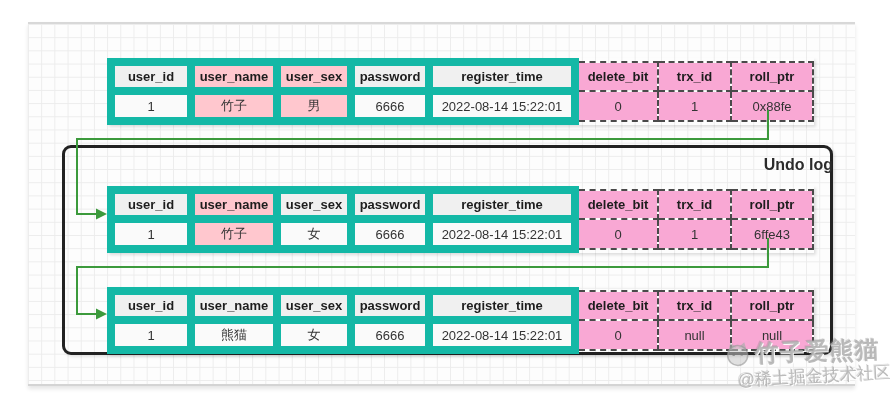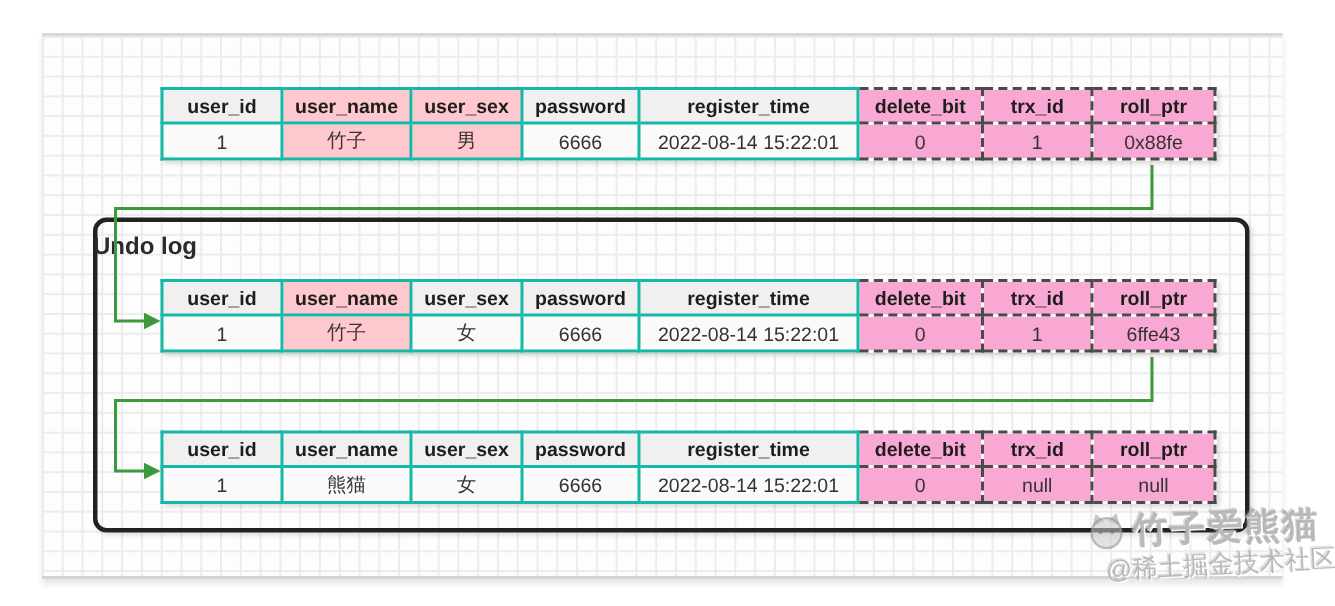--- a/index.html
+++ b/index.html
@@ -18,32 +18,32 @@
     border-bottom:2px solid #d4d4d4;
     box-shadow:0 3px 4px rgba(0,0,0,0.10);
   }
   .undo-box {
     position:absolute; left:62px; top:145px; width:771px; height:210px;
     border:3px solid #222222; border-radius:9px; box-sizing:border-box;
     background:transparent; z-index:2;
     box-shadow:2px 2px 3px rgba(0,0,0,0.10);
   }
   .undo-title {
-    position:absolute; left:62px; top:156px; width:771px; text-align:left;
+    position:absolute; left:62px; top:156px; width:771px; text-align:right;
     font-size:16px; font-weight:bold; color:#2b2b2b; z-index:3;
   }
   table.rec {
     position:absolute; left:107px; border-collapse:collapse; table-layout:fixed;
     z-index:4; box-shadow:2px 2px 3px rgba(0,0,0,0.13);
   }
   .t1 { top:58px; }
   .t2 { top:186px; }
   .t3 { top:287px; }
   table.rec th, table.rec td {
-    border:2px solid #14b8a6; text-align:center; vertical-align:middle;
+    border:8px solid #14b8a6; text-align:center; vertical-align:middle;
     padding:0 2px; overflow:hidden; white-space:nowrap; font-size:13px;
   }
   table.rec th { height:21px; background:#f0f0f0; font-weight:bold; color:#1d1d1d; }
   table.rec td { height:22px; background:#fafafa; font-weight:normal; color:#333333; }
   table.rec th.pink, table.rec td.pink { background:#ffc7ce; }
   table.rec th.hid, table.rec td.hid {
     border:2px dashed #4a4a4a; background:#f9a8d4;
   }
   svg.arrows { position:absolute; left:0; top:0; z-index:5; pointer-events:none; }
   .wm {

